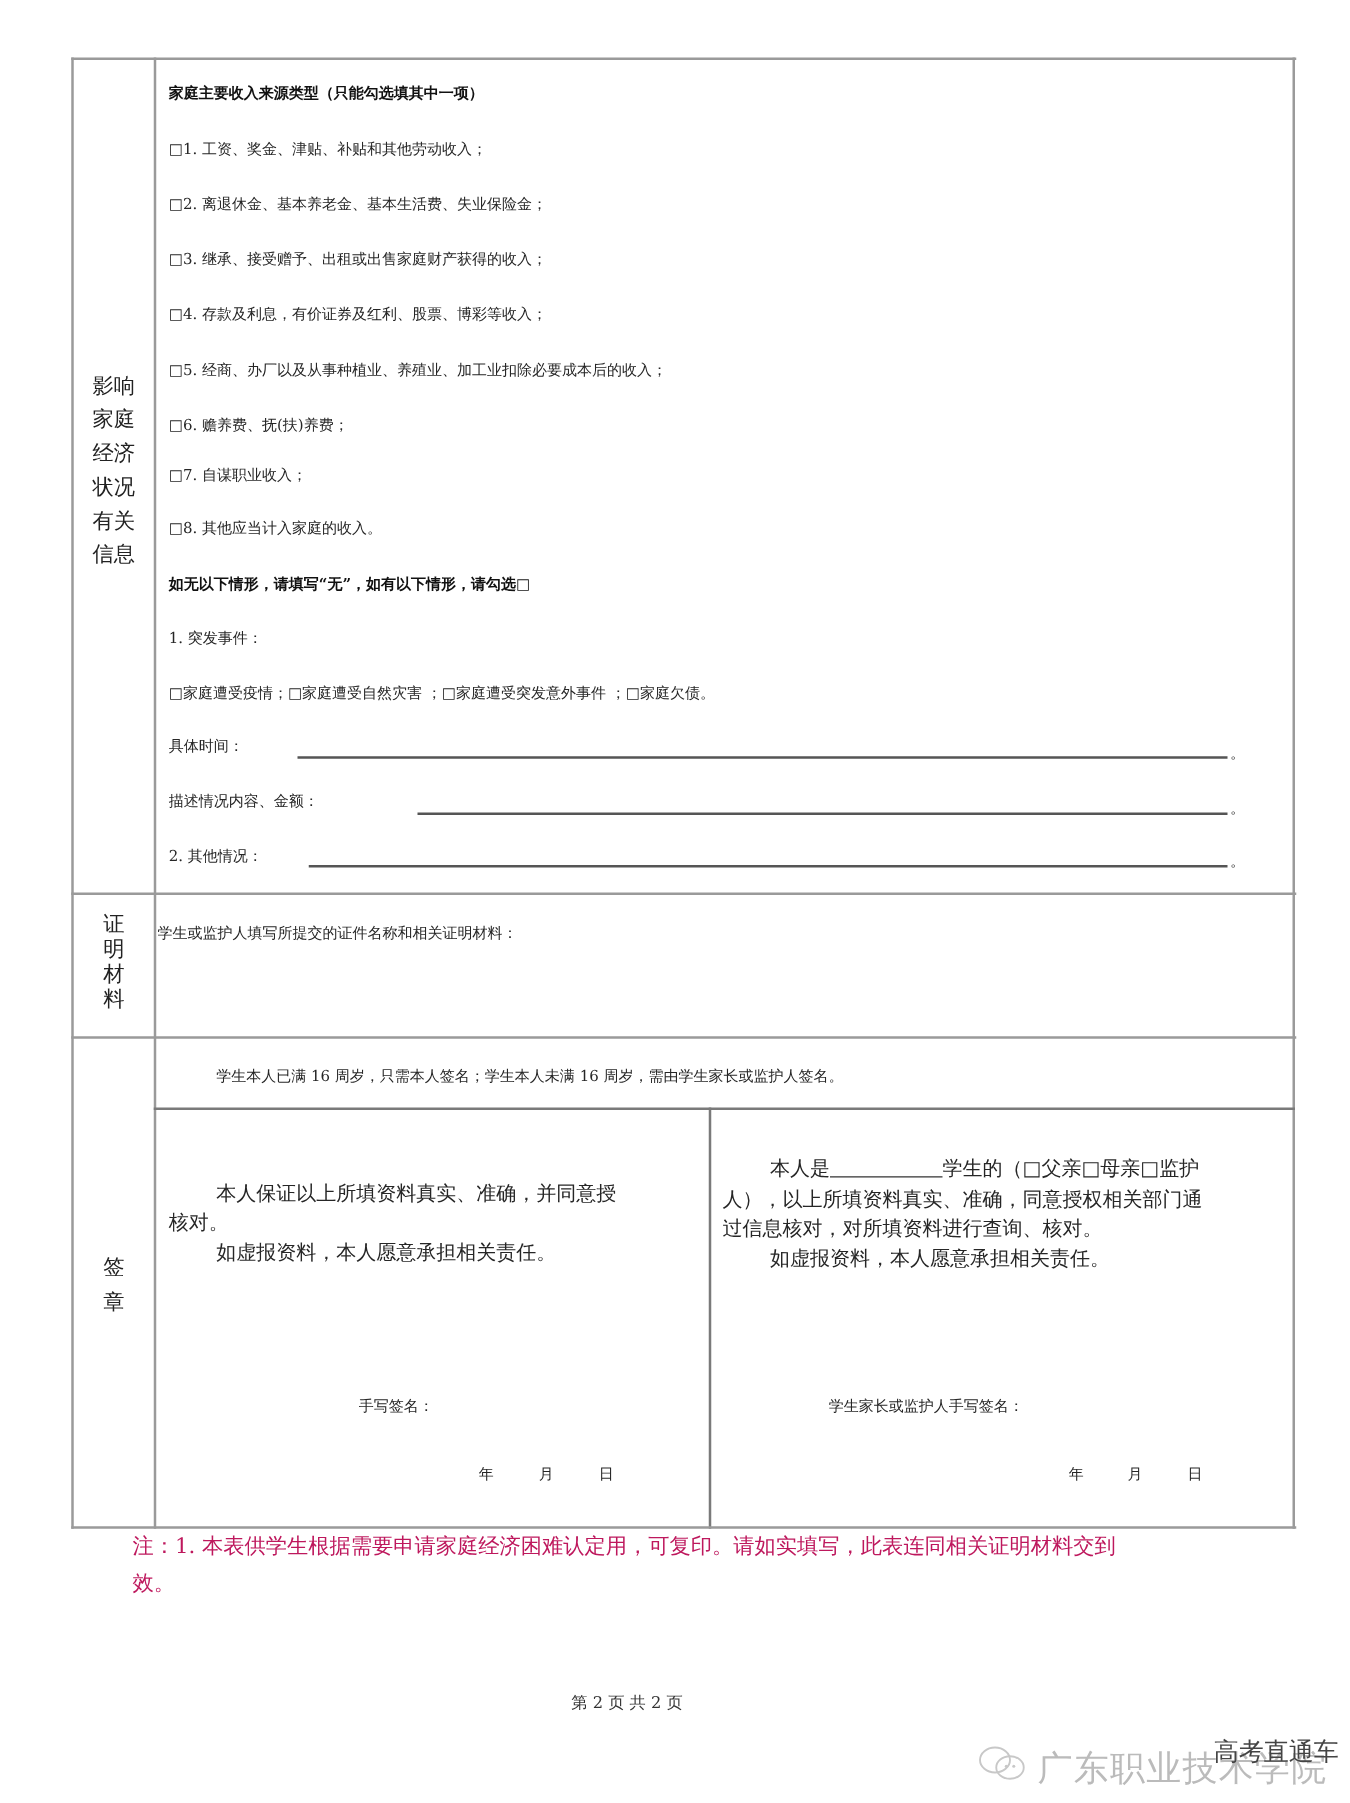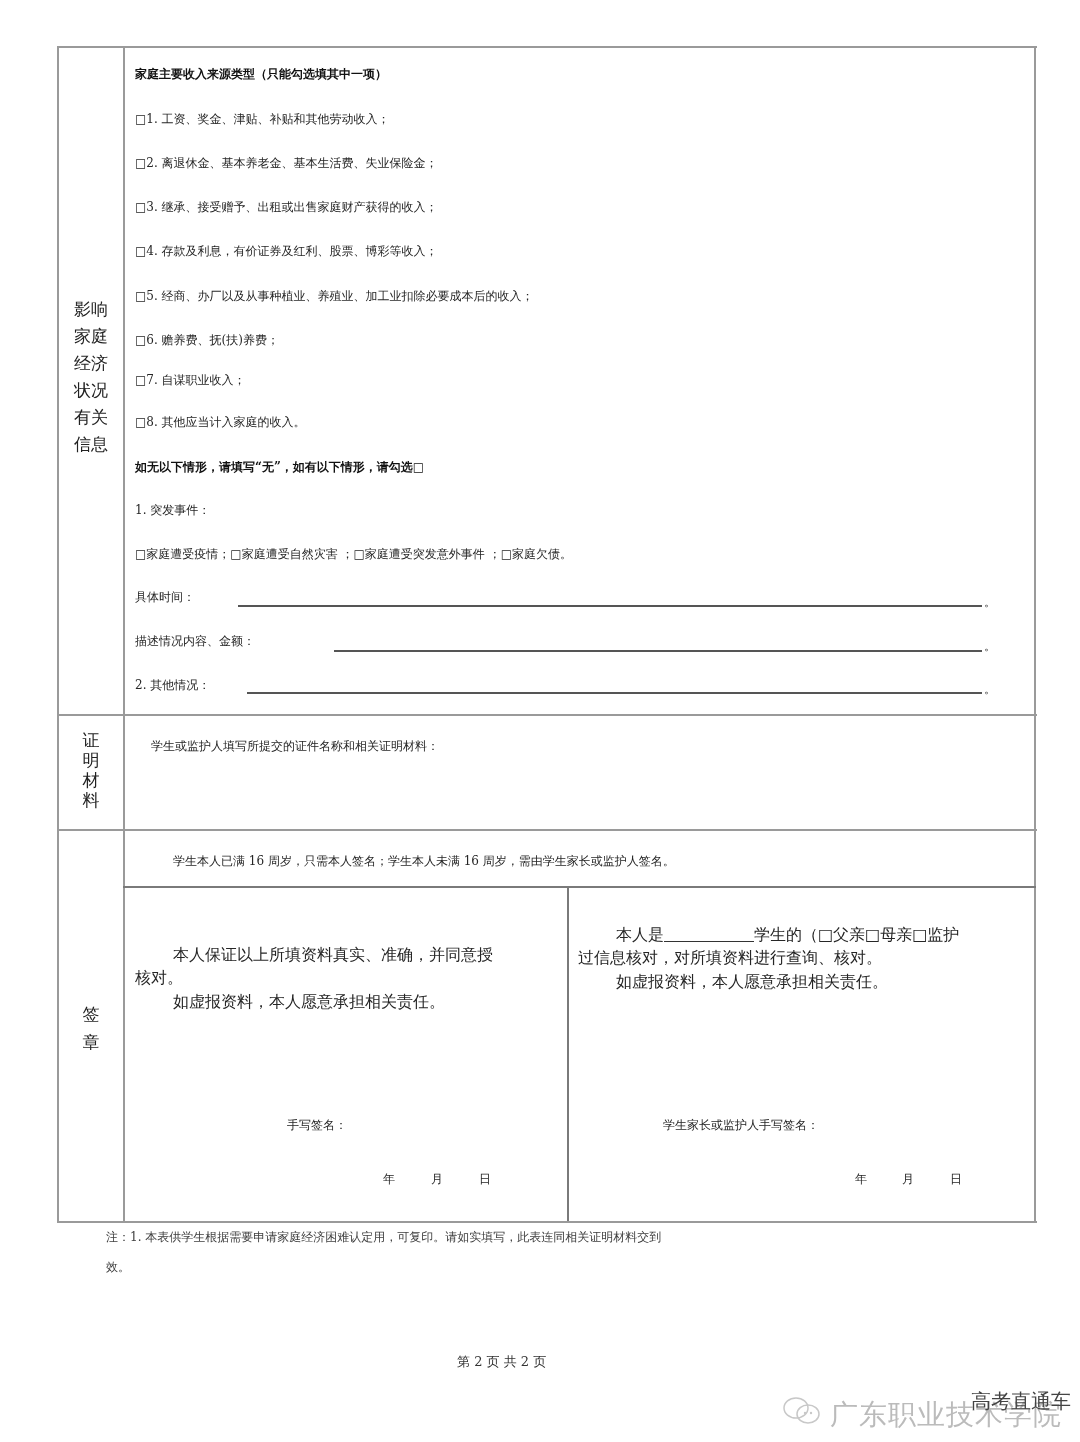--- a/index.html
+++ b/index.html
@@ -8,21 +8,21 @@
   .abs { position:absolute; }
   .line-h { position:absolute; height:2px; background:#9a9a9a; }
   .line-v { position:absolute; width:2px; background:#9a9a9a; }
   .line-h.dark { background:#7a7a7a; }
   .line-v.dark { background:#7a7a7a; }
   .txt { position:absolute; font-size:12px; line-height:20px; white-space:nowrap; color:#262626; }
   .bold { font-weight:bold; color:#111; }
   .side { position:absolute; font-size:17px; line-height:27px; text-align:center; color:#222; }
   .fill { position:absolute; height:2px; background:#555; }
   .para { position:absolute; font-size:16px; line-height:27px; color:#262626; }
-  .note { position:absolute; font-size:12px; line-height:30px; color:#404040; }
+  .note { position:absolute; font-size:17px; line-height:30px; color:#be185d; }
   .footer { position:absolute; font-size:13px; color:#333; }
   .wm { position:absolute; font-family:"DejaVu Sans","Liberation Sans",sans-serif; color:#bbb; }
   .wm2 { position:absolute; font-family:"DejaVu Sans","Liberation Sans",sans-serif; color:#444; }
 </style>
 </head>
 <body>
 
 <div class="line-h" style="left:57px;top:46px;width:980px;"></div>
 <div class="line-v" style="left:57px;top:46px;height:1177px;"></div>
 <div class="line-v" style="left:1034px;top:46px;height:1177px;"></div>
@@ -67,21 +67,21 @@
 <div class="txt" style="left:135px;top:675px;">2. 其他情况：</div>
 <div class="fill" style="left:247px;top:692px;width:735px;"></div>
 <div class="txt" style="left:984px;top:679px;font-size:12px;">。</div>
 
 <div class="side" style="left:62px;top:730px;width:58px;line-height:20px;">
   <div>证</div>
   <div>明</div>
   <div>材</div>
   <div>料</div>
 </div>
-<div class="txt" style="left:151px;top:736px;">学生或监护人填写所提交的证件名称和相关证明材料：</div>
+<div class="txt" style="left:126px;top:736px;">学生或监护人填写所提交的证件名称和相关证明材料：</div>
 <div class="abs" style="left:126px;top:762px;width:906px;height:64px;"></div>
 
 <div class="side" style="left:62px;top:1000px;width:58px;line-height:28px;">
   <div>签</div>
   <div>章</div>
 </div>
 <div class="txt" style="left:173px;top:851px;">学生本人已满 16 周岁，只需本人签名；学生本人未满 16 周岁，需由学生家长或监护人签名。</div>
 
 <div class="para" style="left:135px;top:921px;width:425px;">
   <div style="padding-left:38px;margin-top:20px;">本人保证以上所填资料真实、准确，并同意授</div>
@@ -91,20 +91,21 @@
 <div class="txt" style="left:287px;top:1115px;">手写签名：</div>
 <div class="abs" style="left:372px;top:1108px;width:180px;height:30px;"></div>
 <div class="txt" style="left:383px;top:1169px;">年</div>
 <div class="txt" style="left:431px;top:1169px;">月</div>
 <div class="txt" style="left:479px;top:1169px;">日</div>
 
 <div class="para" style="left:578px;top:921px;width:452px;">
   <div style="padding-left:38px;">
     <span>本人是</span><span style="display:inline-block;width:90px;border-bottom:1.5px solid #333;height:18px;vertical-align:-2px;"></span><span>学生的（□父亲□母亲□监护</span>
   </div>
+  <div style="margin-top:-2px;">人），以上所填资料真实、准确，同意授权相关部门通</div>
   <div style="margin-top:-4px;">过信息核对，对所填资料进行查询、核对。</div>
   <div style="padding-left:38px;margin-top:-3px;">如虚报资料，本人愿意承担相关责任。</div>
 </div>
 <div class="txt" style="left:663px;top:1115px;">学生家长或监护人手写签名：</div>
 <div class="abs" style="left:880px;top:1108px;width:150px;height:30px;"></div>
 <div class="txt" style="left:855px;top:1169px;">年</div>
 <div class="txt" style="left:902px;top:1169px;">月</div>
 <div class="txt" style="left:950px;top:1169px;">日</div>
 
 <div class="note" style="left:106px;top:1222px;width:900px;">

